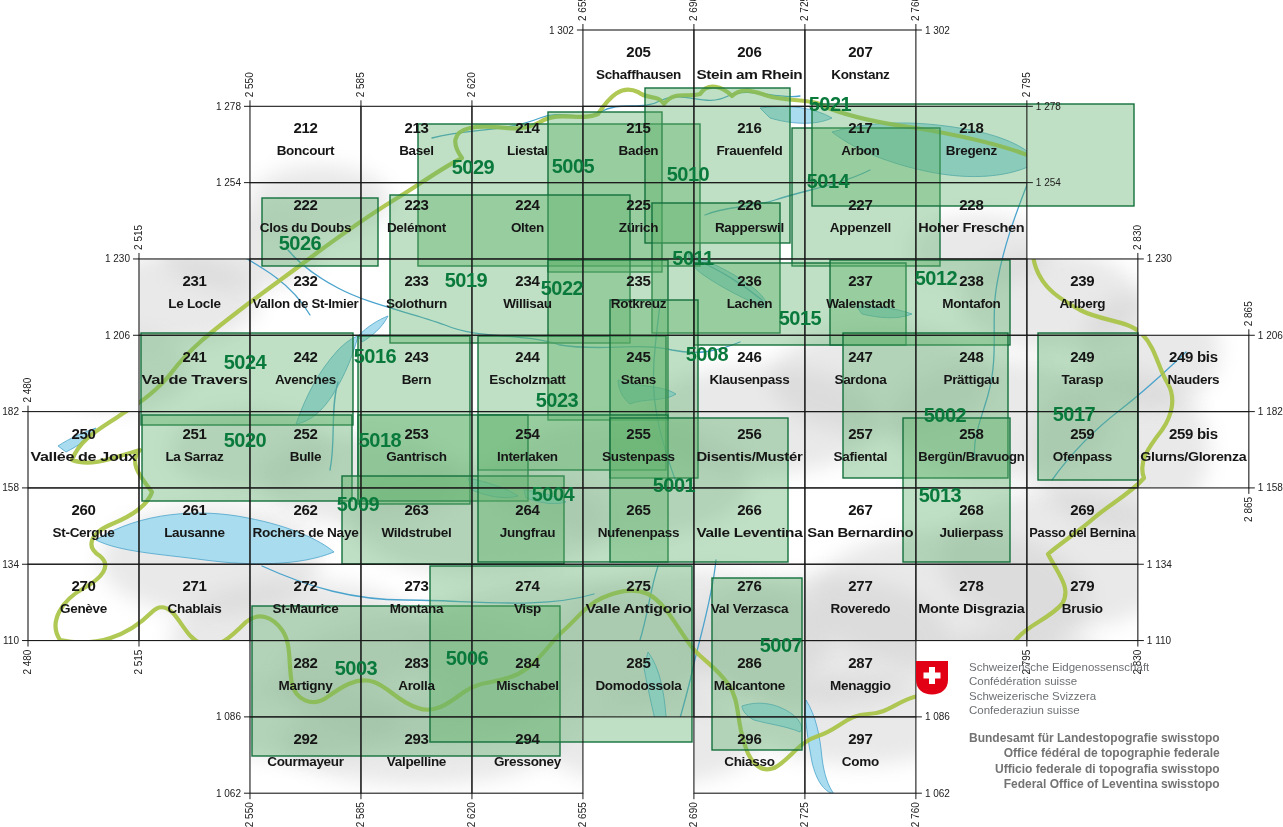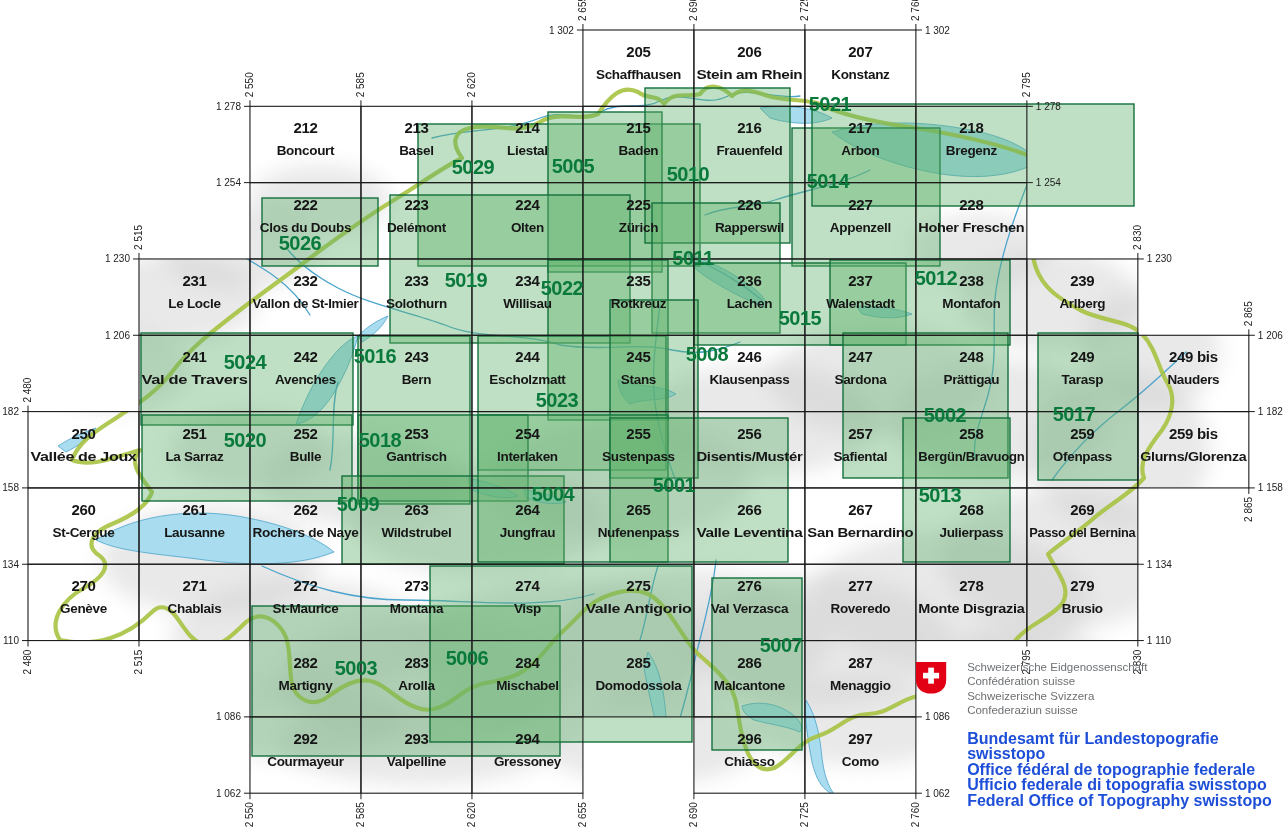--- a/index.html
+++ b/index.html
@@ -7,21 +7,21 @@
          font-family:"Liberation Sans",sans-serif;}
   svg text{user-select:none;}
   .snum{font-family:"Liberation Sans",sans-serif;font-weight:700;font-size:15px;fill:#161616;letter-spacing:-0.3px;}
   .sname{font-family:"Liberation Sans",sans-serif;font-weight:700;font-size:13.5px;fill:#161616;letter-spacing:-0.3px;}
   .cnum{font-family:"Liberation Sans",sans-serif;font-weight:700;font-size:20px;fill:#0a7a3c;letter-spacing:-0.5px;}
   .coord{font-family:"Liberation Sans",sans-serif;font-weight:400;font-size:10px;fill:#222;}
   .tick{stroke:#1b1b1b;stroke-width:1;}
   .logo{position:absolute;left:915px;top:660px;display:flex;gap:20px;align-items:flex-start;}
   .conf div{font-size:11.5px;line-height:14.4px;color:#6d7073;}
   .office{margin-top:13px;}
-  .office div{font-size:16px;line-height:15.6px;font-weight:700;color:#1d4ed8;}
+  .office div{font-size:12px;line-height:15.6px;font-weight:700;color:#737373;text-align:right;}
   .url{display:block;margin-top:33px;font-size:12px;font-weight:700;color:#333;text-decoration:none;}
 </style>
 </head>
 <body>
 
 <div class="stage">
   <svg id="map-svg" width="1283" height="827" viewBox="0 0 1283 827">
       <defs>
         <filter id="soft" x="-60%" y="-60%" width="220%" height="220%">
           <feGaussianBlur stdDeviation="10"></feGaussianBlur>
@@ -567,18 +567,18 @@
       <div class="conf">
         <div>Schweizerische Eidgenossenschaft</div>
         <div>Confédération suisse</div>
         <div>Schweizerische Svizzera</div>
         <div>Confederaziun suisse</div>
       </div>
       <div class="office">
         <div>Bundesamt für Landestopografie swisstopo</div>
         <div>Office fédéral de topographie federale</div>
         <div>Ufficio federale di topografia swisstopo</div>
-        <div>Federal Office of Topography swisstopo</div>
+        <div>Federal Office of Leventina swisstopo</div>
       </div>
       <a class="url" href="#">www.swisstopo.ch</a>
     </div>
   </div>
 </div>
 
 </body></html>

